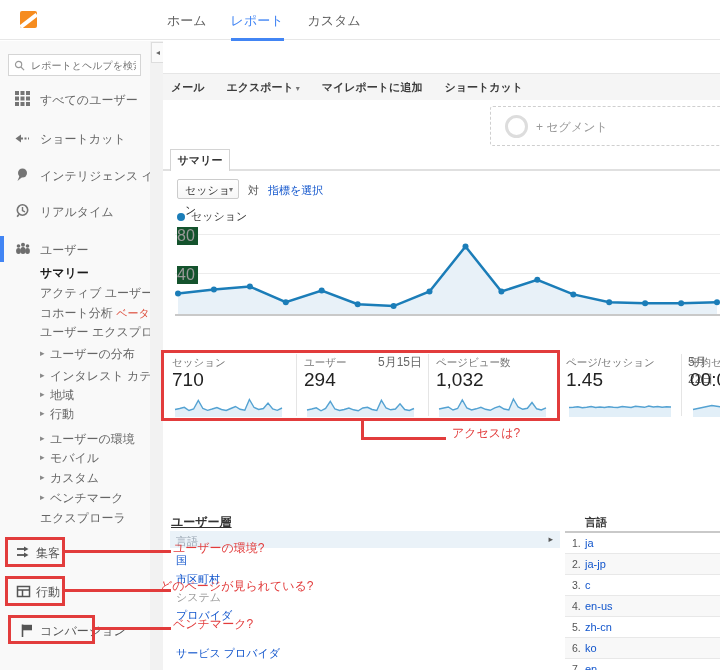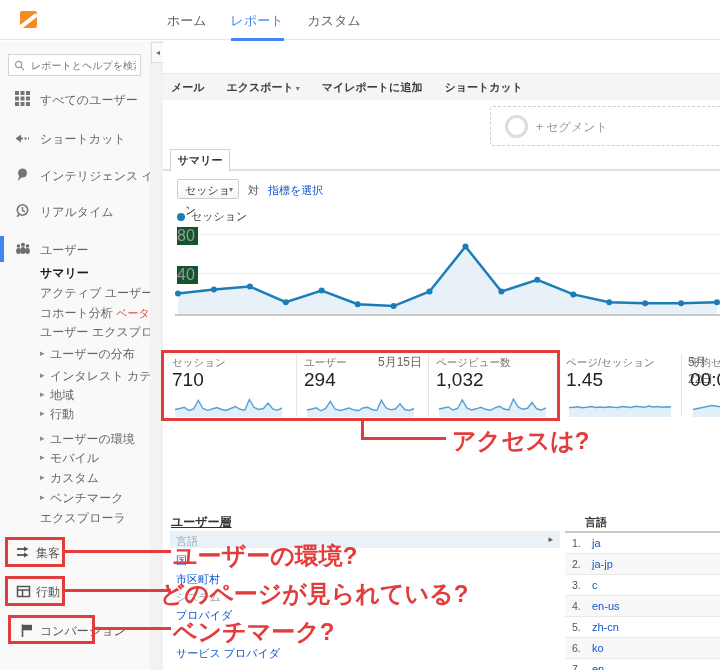--- a/index.html
+++ b/index.html
@@ -68,25 +68,25 @@
   .demo-sel .t{position:absolute;left:6px;top:3px;font-size:11px;color:#9aa6b2;}
   .demo-sel .arr{position:absolute;right:7px;top:3px;font-size:9px;color:#555;}
   .demo-item{position:absolute;left:13px;font-size:11px;white-space:nowrap;}
   .demo-head{color:#999;}
   
   .lt-head{position:absolute;left:422px;top:474px;font-size:11px;font-weight:bold;color:#333;}
   .lt-headline{position:absolute;left:402px;top:490px;width:155px;height:2px;background:#c9c9c9;}
   .lt-row{position:absolute;left:402px;width:155px;height:21px;border-bottom:1px solid #e8e8e8;box-sizing:border-box;}
   .lt-row.alt{background:#f8f8f8;}
   .lt-rank{position:absolute;left:7px;top:4px;font-size:10.5px;color:#555;}
-  .lt-val{position:absolute;left:20px;top:4px;font-size:11px;margin-left:7px;}
+  .lt-val{position:absolute;left:20px;top:4px;font-size:11px;}
   
   .red-box{position:absolute;border:3px solid #e23c3c;z-index:10;}
   .red-line{position:absolute;background:#e23c3c;z-index:10;}
-  .red-text{position:absolute;color:#e23c3c;font-size:24px;font-weight:bold;z-index:11;white-space:nowrap;}
+  .red-text{position:absolute;color:#e23c3c;font-size:12px;font-weight:normal;z-index:11;white-space:nowrap;}
 </style>
 </head>
 <body>
 
 <div class="topbar">
   <span class="logo-mark"></span>
   <div class="topnav">
     <span class="navitem">ホーム</span>
     <span class="navitem active">レポート</span>
     <span class="navitem">カスタム</span>

